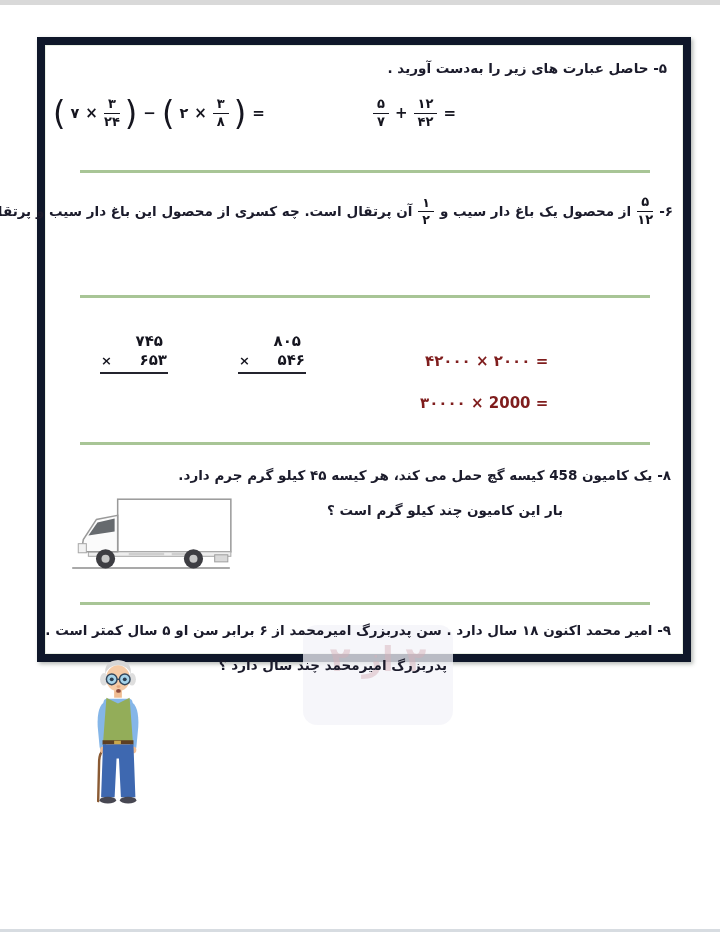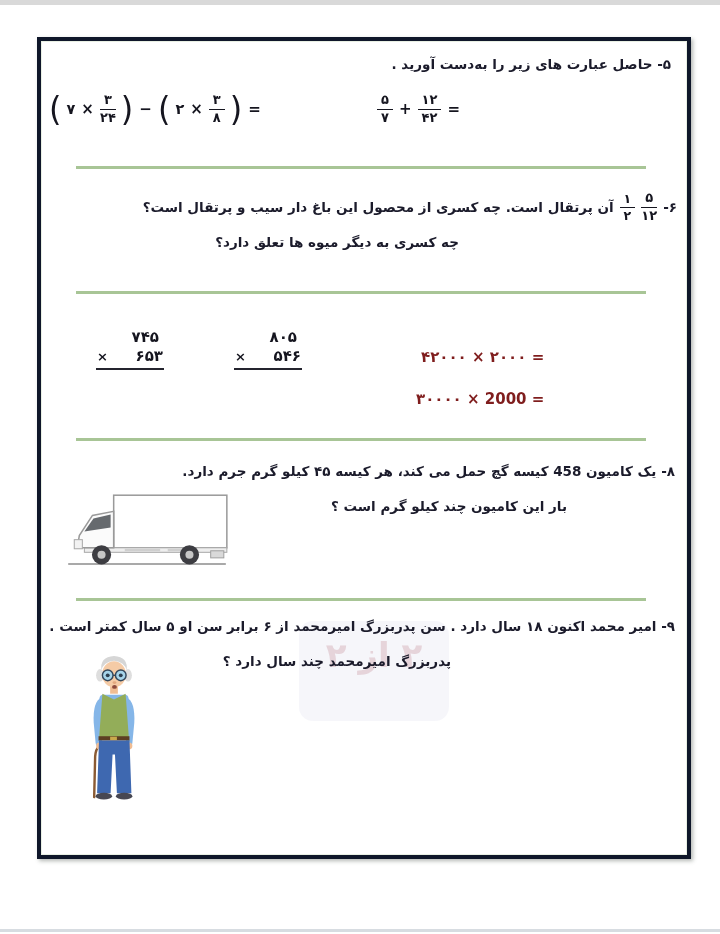--- a/index.html
+++ b/index.html
@@ -2,23 +2,23 @@
 <html lang="fa"><head>
 <meta charset="utf-8">
 <style>
   * { margin:0; padding:0; box-sizing:border-box; }
   body { font-family:"DejaVu Sans","Liberation Sans",sans-serif; background:#ffffff; }
   .screen { position:relative; width:720px; height:934px; background:#ffffff; overflow:hidden; }
   .top-strip { position:absolute; left:0; top:0; width:720px; height:5px; background:#d9d9d9; }
   .bottom-strip { position:absolute; left:0; top:929px; width:720px; height:3px; background:#d7dce1; }
 
   .box {
-    position:absolute; left:37px; top:37px; width:654px; height:822px;
+    position:absolute; left:37px; top:37px; width:654px; height:625px;
     background:#ffffff;
-    border:4px solid #0f172a;
+    border:8px solid #0f172a;
     box-shadow:2px 2px 4px rgba(90,100,90,.45), inset 0 0 0 1px #e9f0e4;
   }
 
   .sep { position:absolute; left:35px; width:570px; height:3px; background:#a8c596; }
 
   .qline {
     position:absolute; direction:rtl; text-align:right;
     color:#1b1b2b; font-weight:700; font-size:13.5px; white-space:nowrap;
   }
 
@@ -107,27 +107,27 @@
     </div>
 
     <div class="sep" style="top:125px;"></div>
 
     <div class="q6row" style="top:150px; right:10px;">
       <span>۶-</span>
       <span class="frac" style="font-size:13px;">
         <span class="num">۵</span>
         <span class="den">۱۲</span>
       </span>
+      <span>از محصول یک باغ دار سیب و</span>
       <span class="frac">
         <span class="num">۱</span>
         <span class="den">۲</span>
       </span>
       <span>آن پرتقال است. چه کسری از محصول این باغ دار سیب و پرتقال است؟</span>
     </div>
-    <div class="qline" style="top:193px; right:228px;">چه کسری به دیگر میوه ها تعلق دارد؟</div>
 
     <div class="sep" style="top:250px;"></div>
 
 
     <div class="colmult" style="top:287px; left:55px;">
       <div class="cm-top">۷۴۵</div>
       <div class="cm-bottom">
         <span class="cm-times">×</span>
         <span>۶۵۳</span>
       </div>

